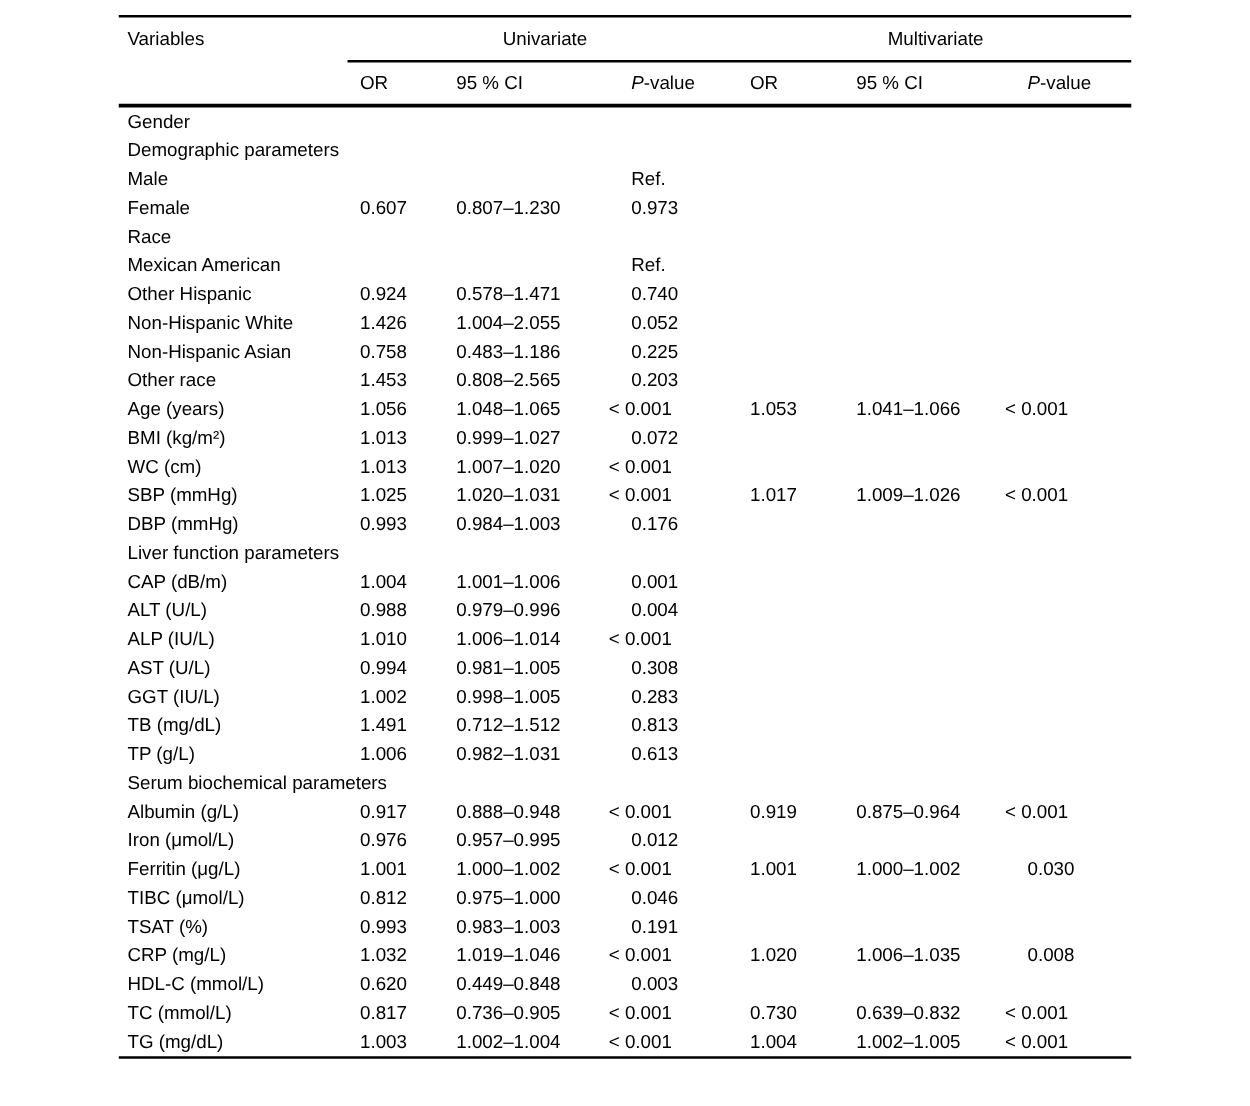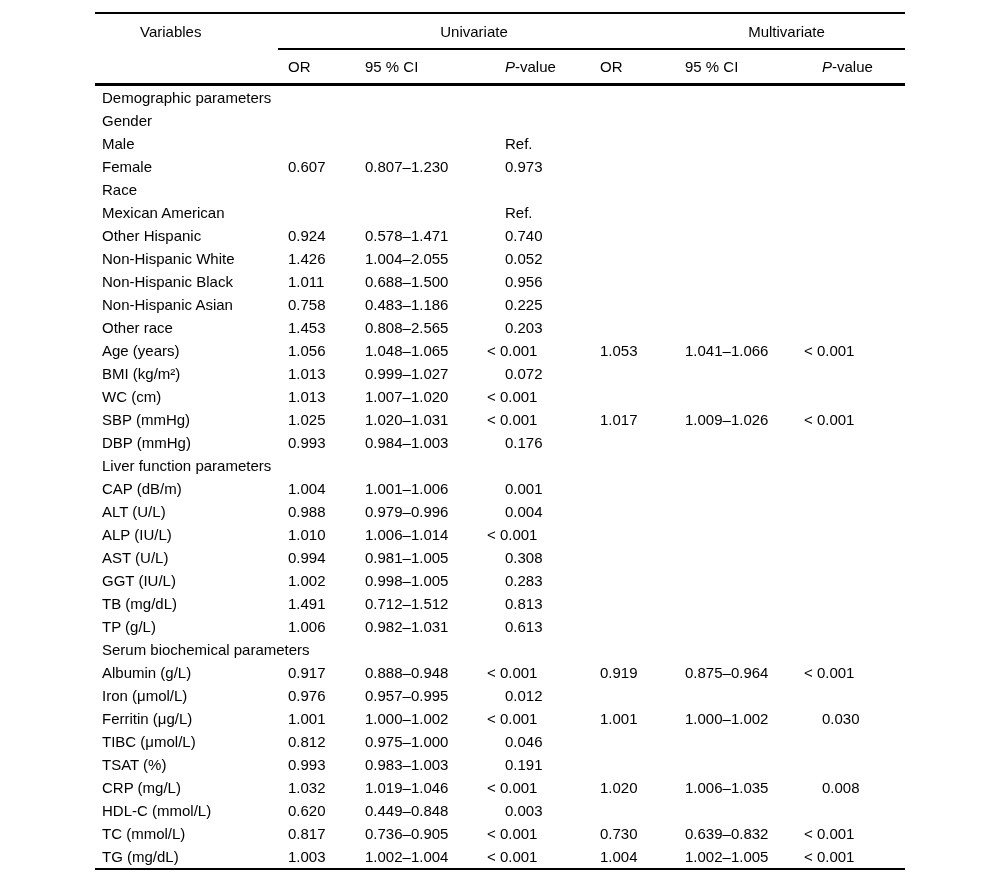--- a/index.html
+++ b/index.html
@@ -24,21 +24,21 @@
   .rule-spanner {
     height: 2px;
     background: #000000;
     margin-left: 183px; 
   }
   .grid-row {
     display: grid;
     grid-template-columns: 185px 77px 123px 112px 85px 120px 108px;
     align-items: center;
   }
-  .hrow1 { height: 34px; margin-left: 38px; }
+  .hrow1 { height: 34px; }
   .hrow2 { height: 33px; }
   .trow  { height: 23px; }
   .td { white-space: nowrap; overflow: visible; }
   .c0 { padding-left: 7px; }
   .c1, .c2, .c4, .c5 { padding-left: 8px; }
   .c3, .c6 { padding-left: 25px; }
   .lt { text-indent: -18px; } 
   .group-univariate   { grid-column: 2 / 5; text-align: center; }
   .group-multivariate { grid-column: 5 / 8; text-align: center; }
   .pi { font-style: italic; }
@@ -65,30 +65,30 @@
     <div class="td c3"><span class="pi">P</span><span>-value</span></div>
     <div class="td c4">OR</div>
     <div class="td c5">95 % CI</div>
     <div class="td c6"><span class="pi">P</span><span>-value</span></div>
   </div>
 
   <div class="rule-mid"></div>
 
   <div id="table-body">
       <div class="grid-row trow">
+        <div class="td c0">Gender</div>
+        <div class="td c1"></div>
+        <div class="td c2"></div>
+        <div class="td c3"></div>
+        <div class="td c4"></div>
+        <div class="td c5"></div>
+        <div class="td c6"></div>
+      </div>
+      <div class="grid-row trow">
         <div class="td c0">Demographic parameters</div>
-        <div class="td c1"></div>
-        <div class="td c2"></div>
-        <div class="td c3"></div>
-        <div class="td c4"></div>
-        <div class="td c5"></div>
-        <div class="td c6"></div>
-      </div>
-      <div class="grid-row trow">
-        <div class="td c0">Gender</div>
         <div class="td c1"></div>
         <div class="td c2"></div>
         <div class="td c3"></div>
         <div class="td c4"></div>
         <div class="td c5"></div>
         <div class="td c6"></div>
       </div>
       <div class="grid-row trow">
         <div class="td c0">Male</div>
         <div class="td c1"></div>
@@ -137,29 +137,20 @@
       <div class="grid-row trow">
         <div class="td c0">Non-Hispanic White</div>
         <div class="td c1">1.426</div>
         <div class="td c2">1.004–2.055</div>
         <div class="td c3">0.052</div>
         <div class="td c4"></div>
         <div class="td c5"></div>
         <div class="td c6"></div>
       </div>
       <div class="grid-row trow">
-        <div class="td c0">Non-Hispanic Black</div>
-        <div class="td c1">1.011</div>
-        <div class="td c2">0.688–1.500</div>
-        <div class="td c3">0.956</div>
-        <div class="td c4"></div>
-        <div class="td c5"></div>
-        <div class="td c6"></div>
-      </div>
-      <div class="grid-row trow">
         <div class="td c0">Non-Hispanic Asian</div>
         <div class="td c1">0.758</div>
         <div class="td c2">0.483–1.186</div>
         <div class="td c3">0.225</div>
         <div class="td c4"></div>
         <div class="td c5"></div>
         <div class="td c6"></div>
       </div>
       <div class="grid-row trow">
         <div class="td c0">Other race</div>

